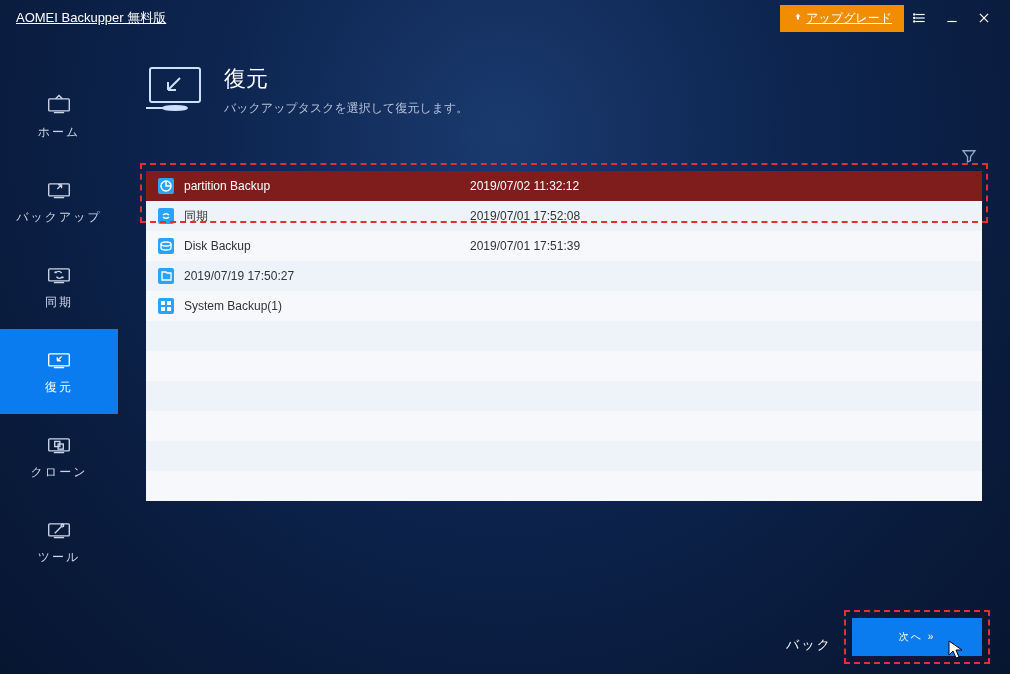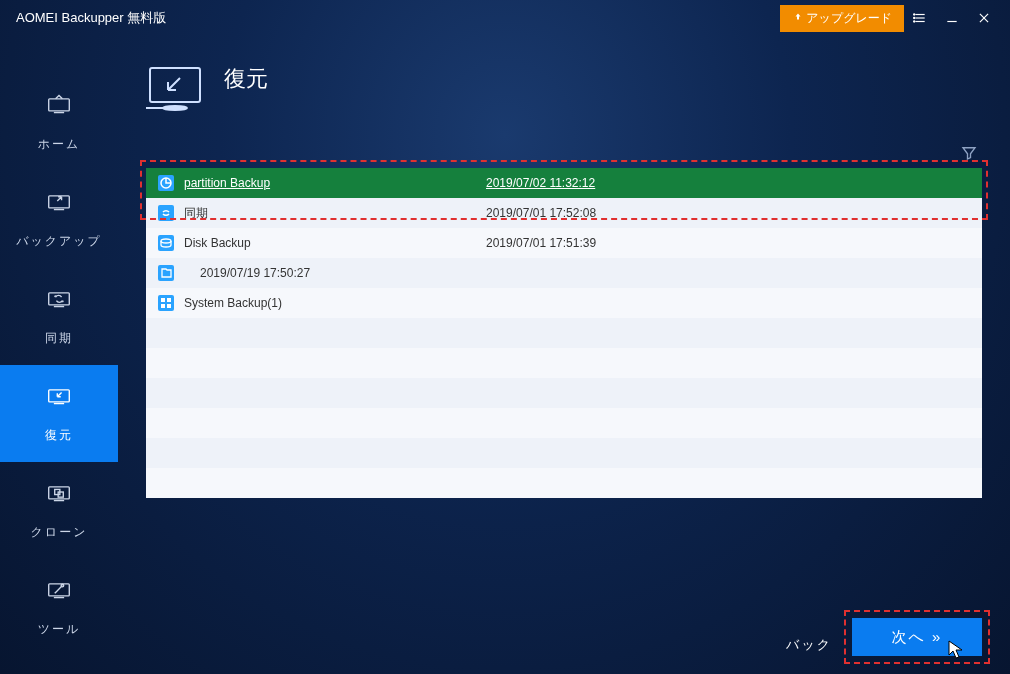--- a/index.html
+++ b/index.html
@@ -1,49 +1,49 @@
 <!DOCTYPE html>
 <html><head>
 <meta charset="utf-8">
 <style>
 * { margin: 0; padding: 0; box-sizing: border-box; font-family: "Meiryo", "Yu Gothic", sans-serif; }
 body { width: 1010px; height: 674px; overflow: hidden; background: #0a1a3a; }
 .window { width: 1010px; height: 674px; background: radial-gradient(ellipse at 50% 20%, #1a3a6e 0%, #0d2550 40%, #071530 100%); display: flex; flex-direction: column; position: relative; }
-.titlebar { height: 36px; display: flex; align-items: center; padding: 0 10px; color: #fff; }
+.titlebar { height: 36px; display: flex; align-items: center; padding: 0 10px; color: #fff; text-decoration: underline; }
 .titlebar-title { font-size: 13px; margin-left: 6px; }
 .titlebar-spacer { flex: 1; }
 .upgrade-btn { background: #f28c00; color: #fff; font-size: 12px; padding: 5px 12px; display: flex; align-items: center; gap: 2px; cursor: pointer; margin-left: 45px; }
 .tb-icon { width: 32px; height: 32px; display: flex; align-items: center; justify-content: center; color: #fff; cursor: pointer; }
 .body { flex: 1; display: flex; }
 .sidebar { width: 118px; display: flex; flex-direction: column; padding-top: 38px; }
-.sb-item { display: flex; flex-direction: column; align-items: center; gap: 20px; padding: 18px 0; color: #ccd6e8; font-size: 12px; cursor: pointer; letter-spacing: 2px; }
+.sb-item { display: flex; flex-direction: column; align-items: center; gap: 8px; padding: 18px 0; color: #ccd6e8; font-size: 12px; cursor: pointer; letter-spacing: 2px; }
 .sb-item.active { background: #0a7cf0; color: #fff; }
 .sb-icon { width: 28px; height: 24px; }
 .main { flex: 1; display: flex; flex-direction: column; padding: 28px 28px 20px 28px; position: relative; }
 .header { display: flex; align-items: flex-start; gap: 20px; margin-bottom: 30px; }
 .header-icon { width: 58px; height: 50px; }
 .header-text h1 { color: #fff; font-size: 22px; font-weight: normal; margin-bottom: 6px; }
 .header-text p { color: #b8c4da; font-size: 12px; }
 .filter-row { display: flex; justify-content: flex-end; padding-right: 4px; margin-bottom: 6px; }
 .filter-icon { width: 18px; height: 18px; color: #8fa3c4; cursor: pointer; }
 .list-wrap { position: relative; }
 .dash-highlight-row { position: absolute; border: 2px dashed #e03030; pointer-events: none; z-index: 5; left: -6px; right: -6px; }
 .list { background: #f6f8fc; }
 .row { display: flex; align-items: center; height: 30px; padding: 0 12px; font-size: 12px; color: #333; cursor: pointer; }
 .row:nth-child(even) { background: #eef2f9; }
-.row.selected { background: #15803d; color: #fff; text-decoration: underline; }
+.row.selected { background: #7f1d1d; color: #fff; }
 .row-icon { width: 16px; height: 16px; margin-right: 10px; flex-shrink: 0; }
 .row-name { flex: 0 0 286px; }
-.row-date { flex: 1; margin-left: 16px; }
+.row-date { flex: 1; }
 .emptyrow { height: 30px; }
 .emptyrow:nth-child(even) { background: #eef2f9; }
 .footer { position: absolute; bottom: 18px; right: 28px; display: flex; align-items: center; gap: 20px; }
 .back-link { color: #fff; font-size: 13px; cursor: pointer; letter-spacing: 2px; margin-top: 16px; }
 .next-wrap { position: relative; }
-.next-btn { width: 130px; height: 38px; background: #0a7cf0; color: #fff; font-size: 15px; display: flex; align-items: center; justify-content: center; cursor: pointer; border: none; letter-spacing: 2px; }
+.next-btn { width: 130px; height: 38px; background: #0a7cf0; color: #fff; font-size: 10px; display: flex; align-items: center; justify-content: center; cursor: pointer; border: none; letter-spacing: 2px; }
 .dash-highlight-btn { position: absolute; border: 2px dashed #e03030; pointer-events: none; left: -8px; right: -8px; top: -8px; bottom: -8px; }
 .cursor-arrow { position: absolute; width: 16px; height: 20px; right: 18px; top: 58%; z-index: 10; pointer-events: none; }
 </style>
 </head>
 <body>
 
 <div class="window">
 
   <div class="titlebar">
     <span class="titlebar-title">AOMEI Backupper 無料版</span>
@@ -136,20 +136,21 @@
     <div class="main">
       <div class="header">
         <svg class="header-icon" viewBox="0 0 58 50" fill="none" stroke="#cfe0ff" stroke-width="2">
             <rect x="4" y="4" width="50" height="34" rx="2"></rect>
             <path d="M34 14l-12 12m0 0h8m-8 0v-8"></path>
             <line x="18" y1="44" x2="40" y2="44"></line>
             <ellipse cx="29" cy="44" rx="12" ry="2"></ellipse>
           </svg>
         <div class="header-text">
           <h1>復元</h1>
+          <p>バックアップタスクを選択して復元します。</p>
         </div>
       </div>
 
       <div class="filter-row">
         <svg class="filter-icon" viewBox="0 0 24 24" fill="none" stroke="currentColor" stroke-width="1.8">
             <path d="M4 5h16l-6 8v5l-4 2v-7L4 5z"></path>
           </svg>
       </div>
 
       <div class="list-wrap">

